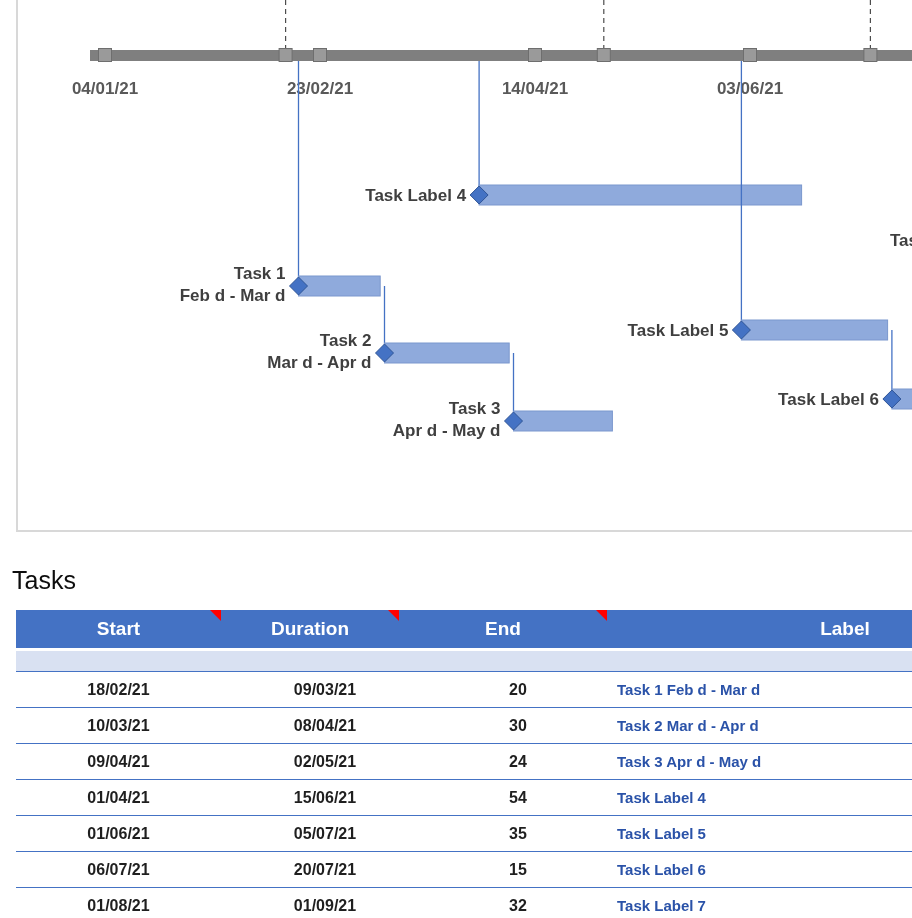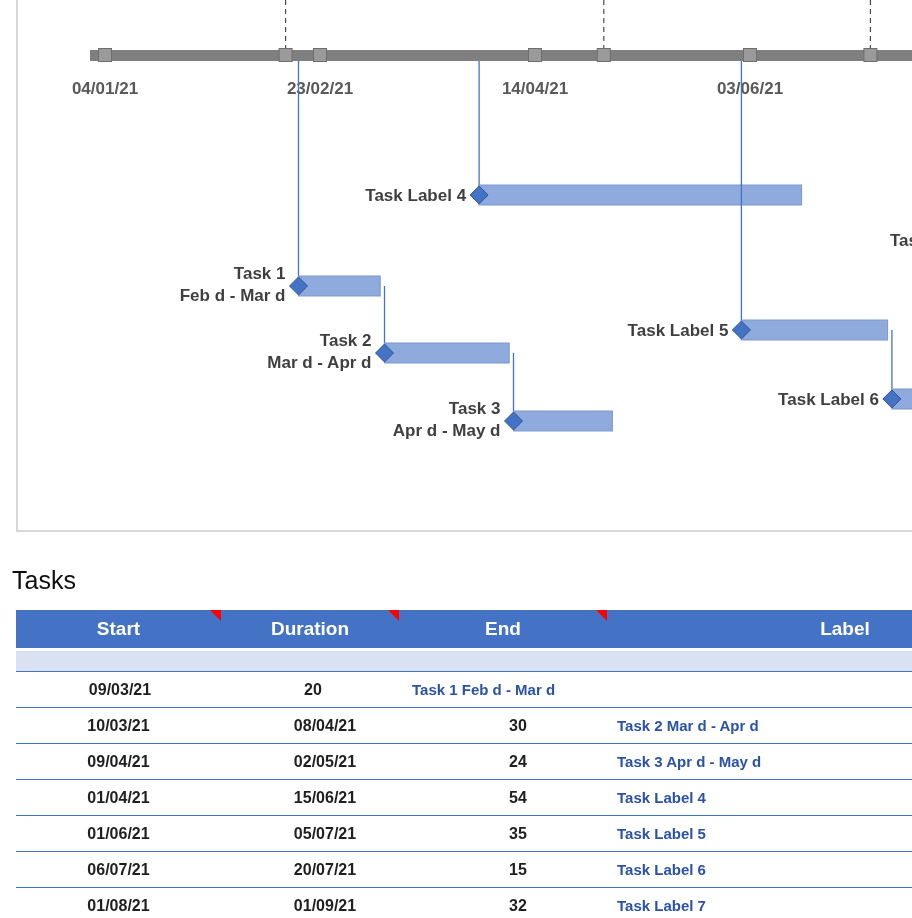--- a/index.html
+++ b/index.html
@@ -91,20 +91,21 @@
   <div class="t-head" id="t-head">
       <div class="t-cell t-hcell c0">Start<span class="flag"></span></div>
       <div class="t-cell t-hcell c2">Duration<span class="flag"></span></div>
       <div class="t-cell t-hcell c1">End<span class="flag"></span></div>
       <div class="t-cell t-hcell c3">Label</div>
     </div>
   <div class="t-spacer"></div>
   <div class="t-empty-row"></div>
   <div id="t-body">
       <div class="t-row">
+        <div class="t-cell c0">18/02/21</div>
         <div class="t-cell c1">09/03/21</div>
         <div class="t-cell c2">20</div>
         <div class="t-cell c3 t-label-cell">Task 1 Feb d - Mar d</div>
       </div>
       <div class="t-row">
         <div class="t-cell c0">10/03/21</div>
         <div class="t-cell c1">08/04/21</div>
         <div class="t-cell c2">30</div>
         <div class="t-cell c3 t-label-cell">Task 2 Mar d - Apr d</div>
       </div>

